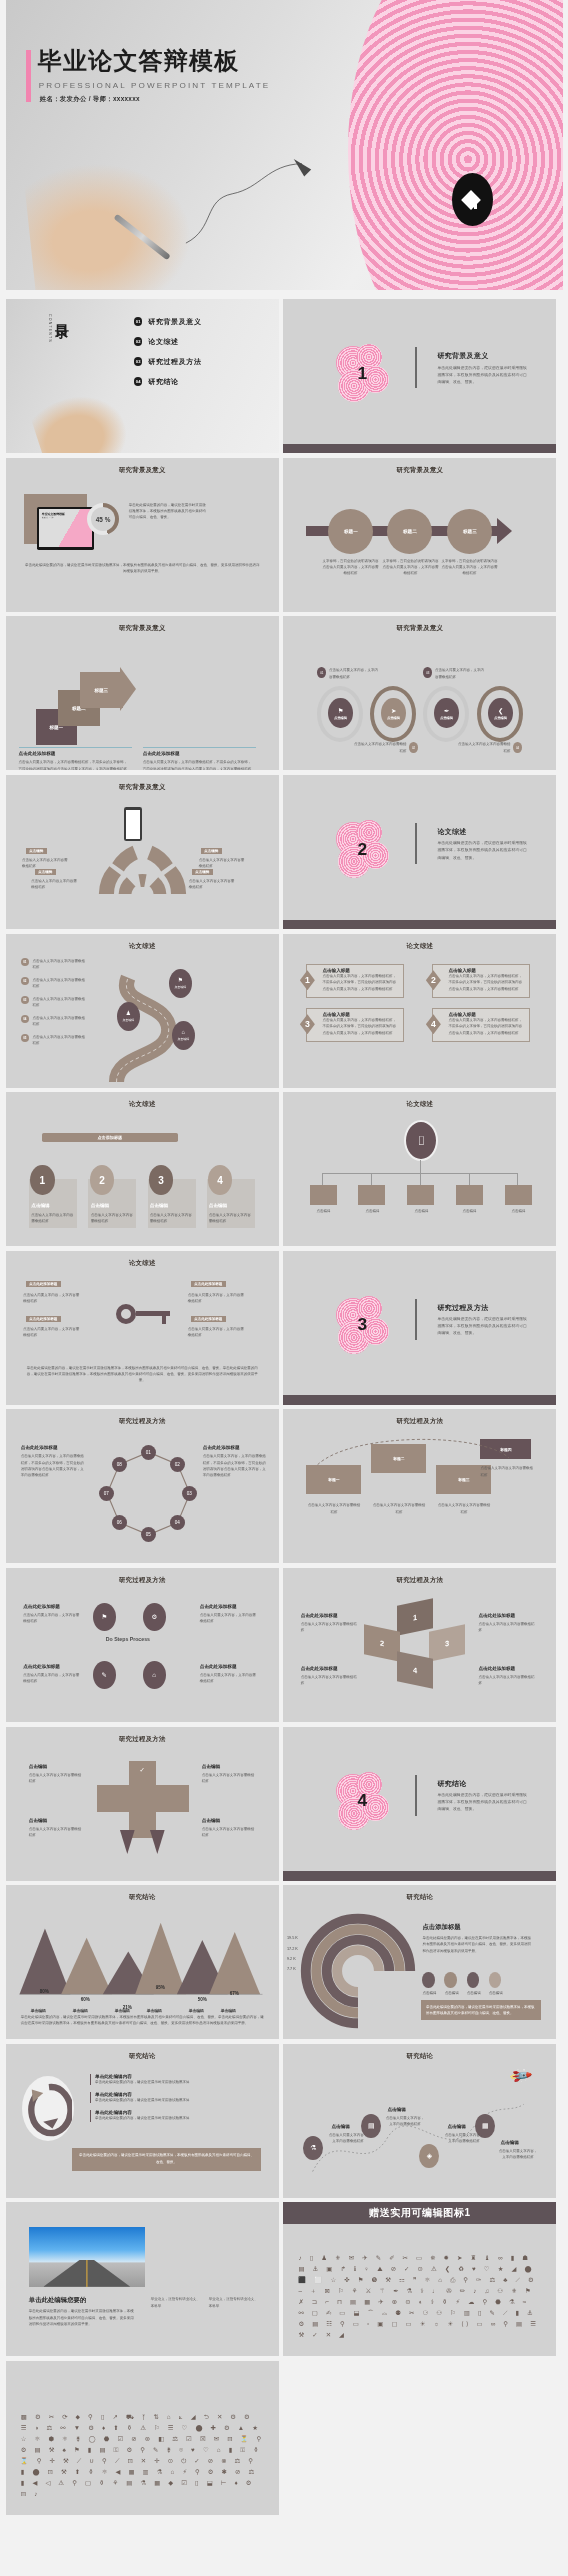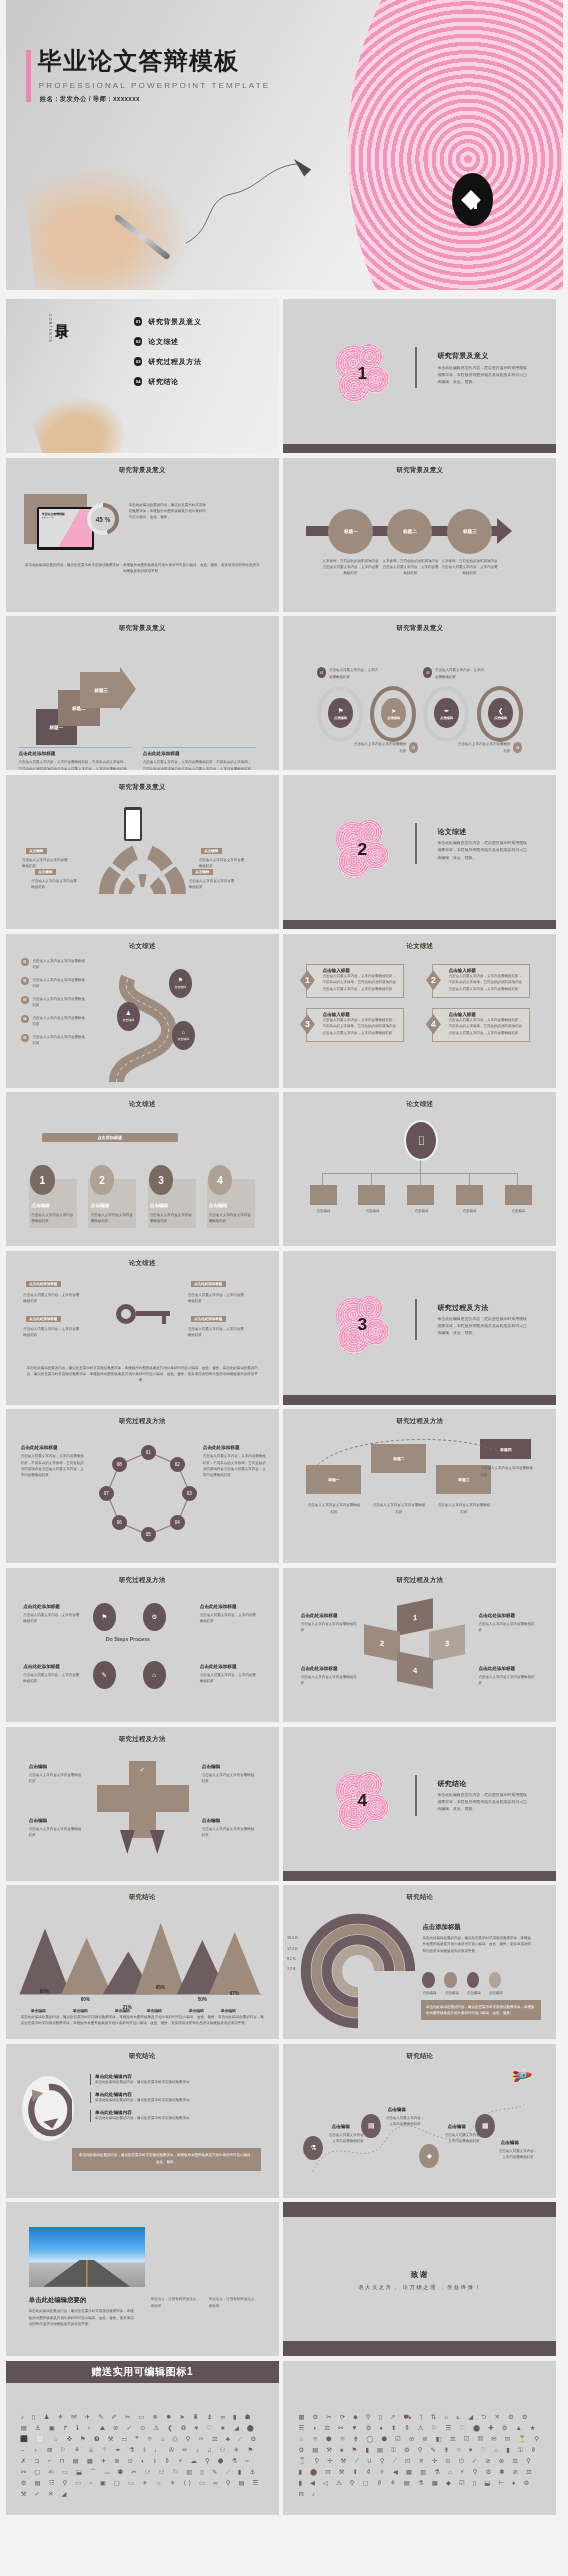--- a/index.html
+++ b/index.html
@@ -785,26 +785,20 @@
     <div class="photo">
       <div class="rd"></div>
       <div class="dash"></div>
     </div>
     <div style="position:absolute;left:23px;top:94px;font-size:6.4px;font-weight:bold;color:#2c2c2c">单击此处编辑您要的</div>
     <div class="body-txt" style="position:absolute;left:23px;top:106px;width:108px">单击此处编辑您要的内容，建议您在展示时采用微软雅黑字体，本模版所有图形线条及其相应素材均可自由编辑、改色、替换。更多使用说明和作品请详阅模版最末的使用手册。</div>
     <div class="body-txt" style="position:absolute;left:145px;top:94px;width:50px">毕业论文，泛指专科毕业论文、本科毕</div>
     <div class="body-txt" style="position:absolute;left:203px;top:94px;width:50px">毕业论文，泛指专科毕业论文、本科毕</div>
   </div>
 
-  <div class="slide">
-    <div class="thx-band"></div>
-    <div class="thx-h">致谢</div>
-    <div class="thx-p">语大义之方， 论万物之理 ，受益终身！</div>
-    <div class="thx-band2"></div>
-  </div>
 
   <div class="slide">
     <div class="ic-head">赠送实用可编辑图标1</div>
     <div class="ic-grid">♪ ▯ ♟ ⚜ ✉ ✈ ✎ ✐ ✂ ▭ ✵ ✹ ➤ ♜ ♝ ∞ ▮ ☗ ▤ ⚓ ▣ ↱ ℹ ♀ ⛰ ⊘ ✓ ⊙ ⚠ ❮ ♻ ♥ ♡ ★ ◢ ⬤ ⬛ ⬜ ☆ ✜ ⚑ ❺ ⚒ ⚏ ❞ ⚛ ⌂ ⎙ ⚲ ✑ ⚖ ♣ ⟋ ⚙ ‒ ＋ ⊠ ⚐ ⚘ ⚔ ⚚ ✒ ⚗ ⚕ ♩ ✇ ✏ ♪ ♫ ⚇ ⚜ ⚑ ✗ ⊐ ⌐ ⊓ ▤ ▦ ✈ ⊕ ⊙ ◐ ⚕ ⚱ ⚡ ☁ ⚲ ⬣ ⚗ ≈ ⚯ ▢ ✍ ▭ ⬓ ⌒ ⌓ ⚉ ✂ ⚆ ⚇ ⚐ ▥ ▯ ✎ ⟋ ▮ ⚓ ⚙ ▤ ☷ ⚲ ▭ ▫ ▣ ▢ ▭ ☀ ☼ ☀ ⟨⟩ ▭ ∞ ⚲ ▤ ☰ ⚒ ✓ ✕ ◢</div>
   </div>
 
   <div class="slide">
     <div class="ic-grid">▩ ⚙ ✂ ⟳ ⬥ ⚲ ▯ ↗ ⛟ ⤒ ⇅ ⌂ ⟀ ◢ ⮌ ✕ ⚙ ⚙ ☰ ◑ ⚖ ⚯ ▼ ⚙ ♦ ⬆ ⚱ ⚠ ⚐ ☰ ♡ ⬤ ✚ ⚙ ▲ ★ ☆ ⚛ ⬢ ⚛ ⚵ ◯ ⬣ ☑ ⊘ ⊛ ◧ ⚖ ☑ ☒ ✉ ⊟ ⏳ ⚲ ⚙ ▤ ⚒ ♠ ⚑ ▮ ▤ ⚿ ⚙ ⚲ ✎ ⚵ ⌾ ♥ ♡ ⌂ ▮ ⚿ ⚱ ⌛ ⚲ ✛ ⚒ ⟋ ∪ ⚲ ⟋ ⊡ ✕ ✛ ⊙ ⏻ ✓ ⊘ ⊗ ⚖ ⚲ ▮ ⬤ ⊡ ⚒ ⬆ ⚱ ⚛ ◀ ▦ ▥ ⚗ ⌂ ⚡ ⚲ ⚙ ✱ ⊘ ⚖ ▮ ◀ ◁ ⚠ ⚲ ▢ ⚱ ⚘ ▤ ⚗ ▦ ◆ ☑ ▯ ⬓ ⊢ ♦ ⚙ ⊟ ♪</div>
   </div>
 

